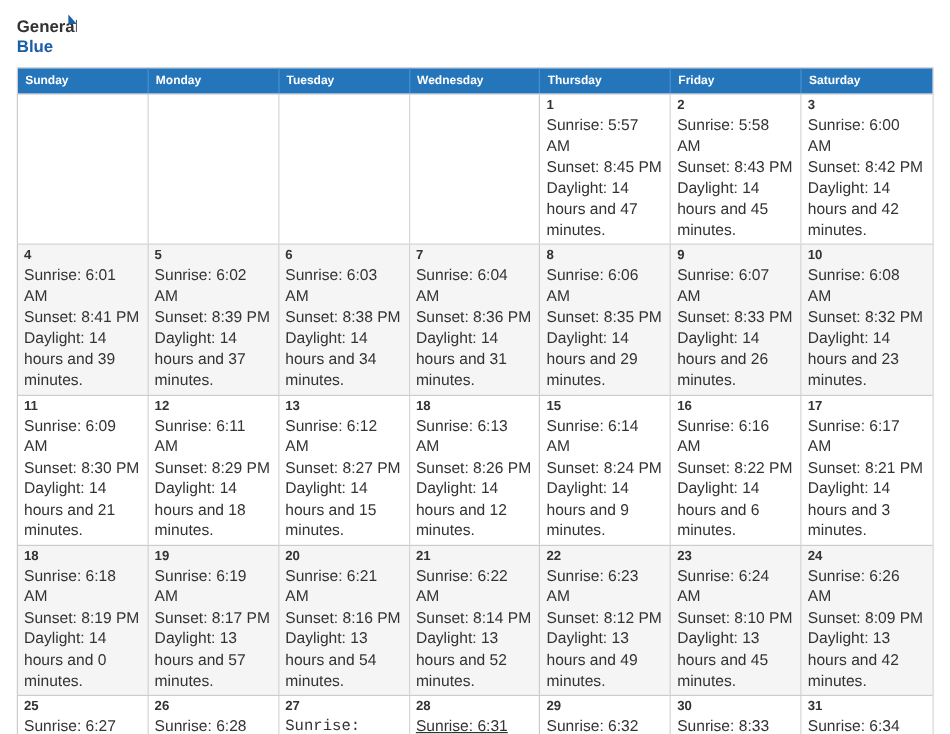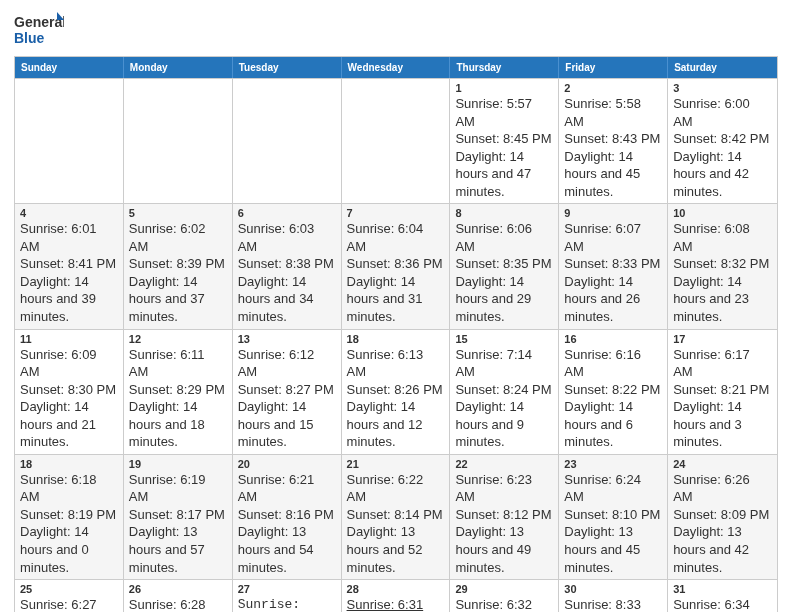--- a/index.html
+++ b/index.html
@@ -225,21 +225,21 @@
 Daylight: 14 hours and 15 minutes.</div>
           </div>
           <div class="cal-cell">
             <span class="day-num">18</span>
             <div class="day-info" style="white-space: pre-line;">Sunrise: 6:13 AM
 Sunset: 8:26 PM
 Daylight: 14 hours and 12 minutes.</div>
           </div>
           <div class="cal-cell">
             <span class="day-num">15</span>
-            <div class="day-info" style="white-space: pre-line;">Sunrise: 7:14 AM
+            <div class="day-info" style="white-space: pre-line;">Sunrise: 6:14 AM
 Sunset: 8:24 PM
 Daylight: 14 hours and 9 minutes.</div>
           </div>
           <div class="cal-cell">
             <span class="day-num">16</span>
             <div class="day-info" style="white-space: pre-line;">Sunrise: 6:16 AM
 Sunset: 8:22 PM
 Daylight: 14 hours and 6 minutes.</div>
           </div>
           <div class="cal-cell">

